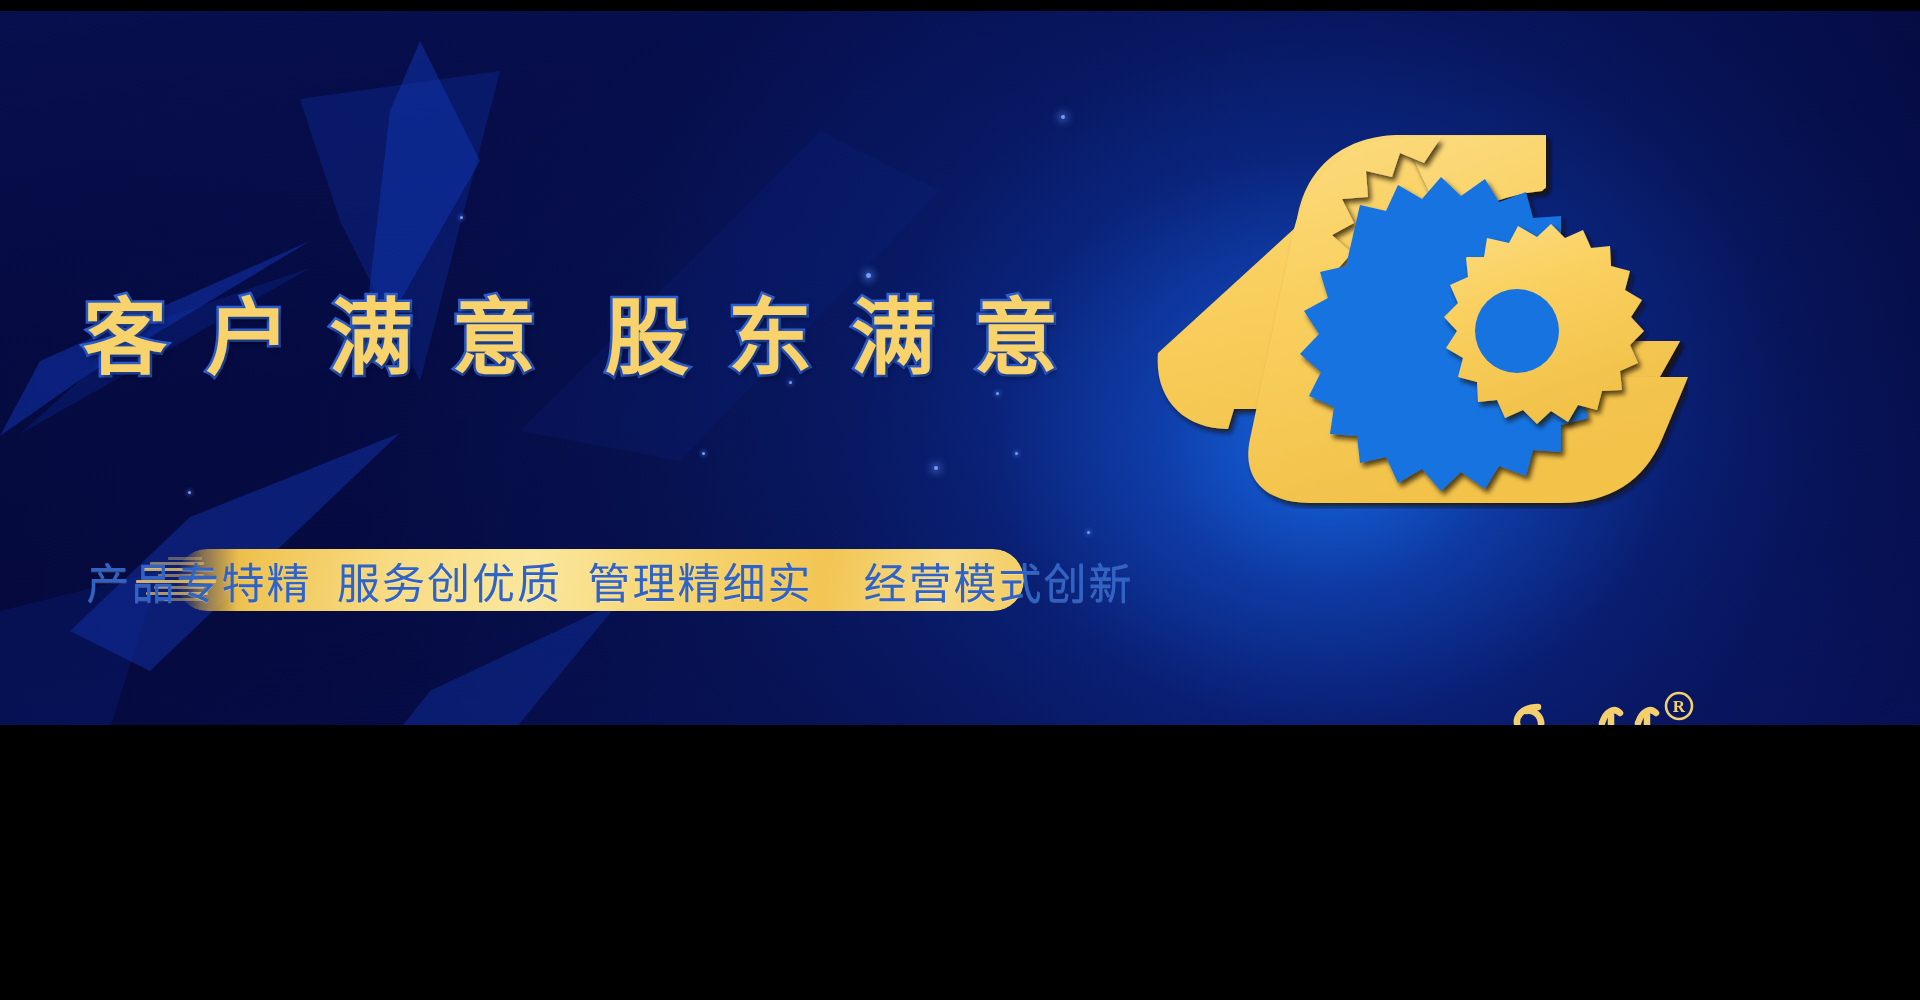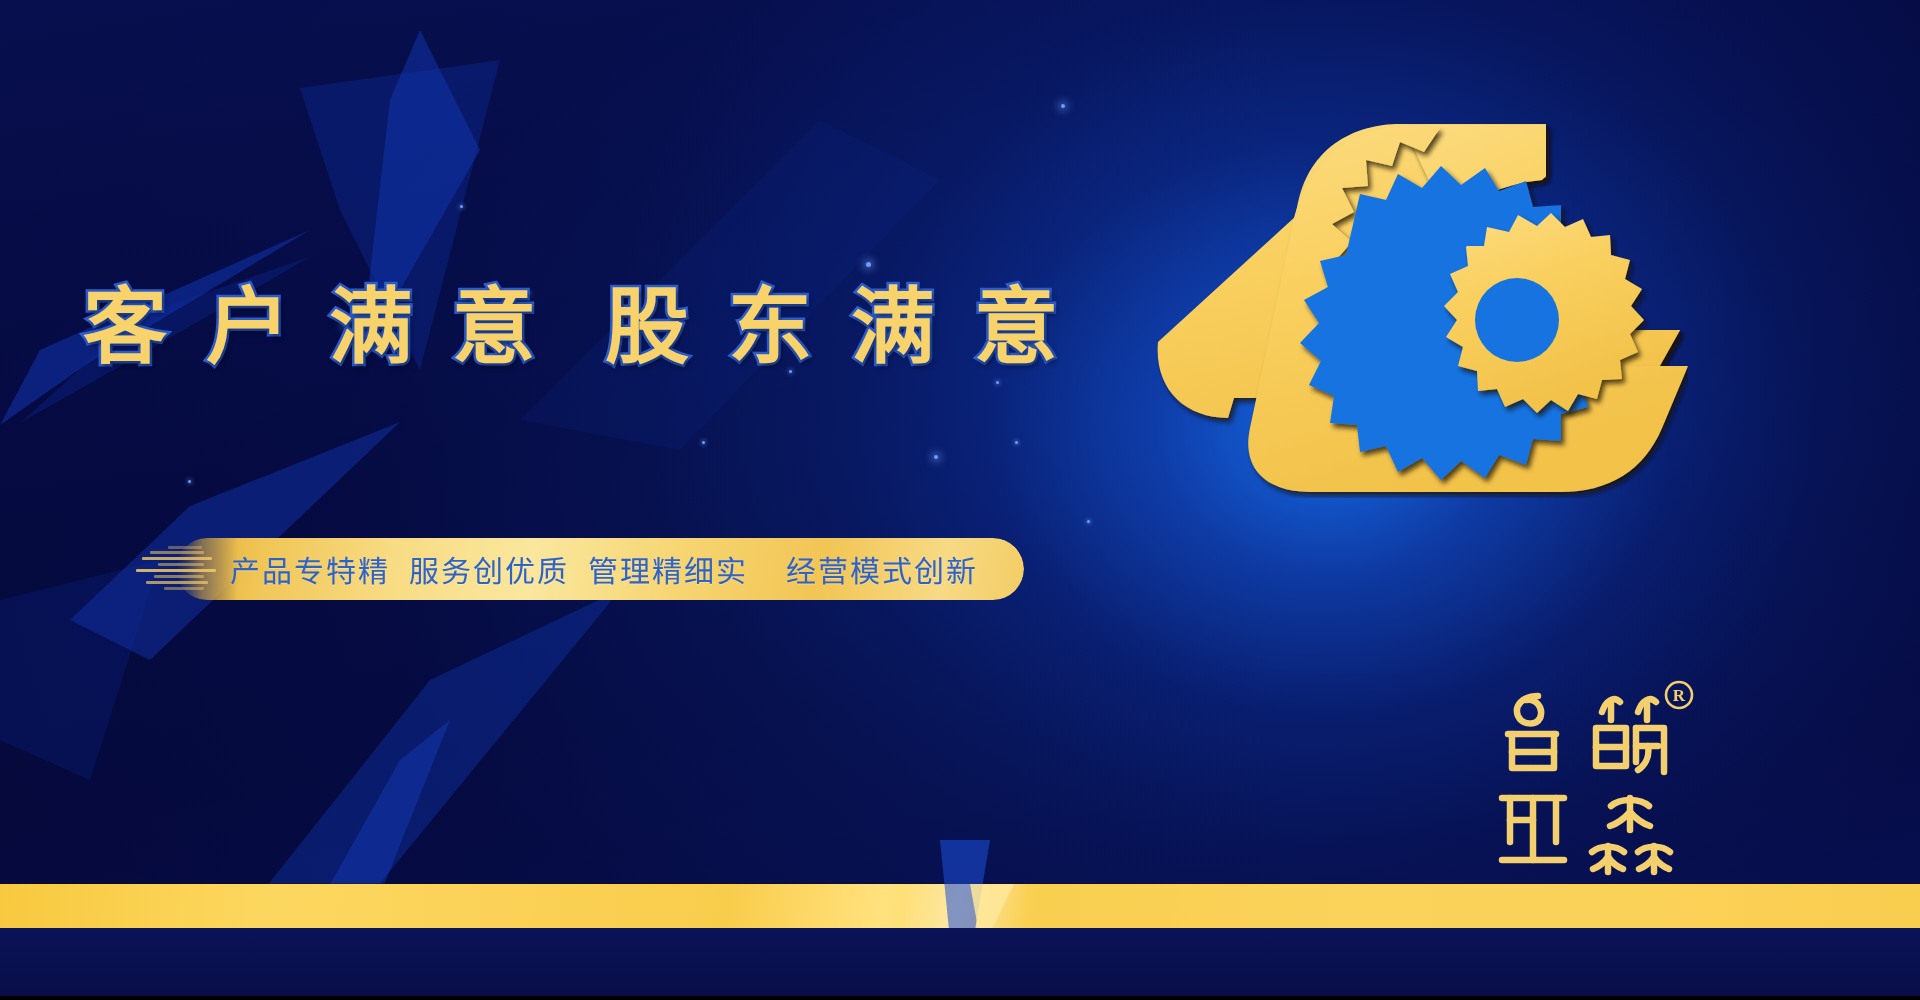--- a/index.html
+++ b/index.html
@@ -4,28 +4,29 @@
 <title>企业文化宣传横幅</title>
 <style>
   html, body {
     margin: 0;
     padding: 0;
     background: #000;
   }
   #stage {
     position: relative;
     width: 1920px;
-    height: 996px;
+    height: 714px;
     overflow: hidden;
     font-family: "Liberation Serif", "DejaVu Serif", serif;
     background:
       radial-gradient(ellipse 620px 520px at 1330px 430px, rgba(22,110,235,0.90) 0%, rgba(18,78,200,0.55) 28%, rgba(12,45,150,0.22) 55%, rgba(8,20,90,0.0) 78%),
       radial-gradient(ellipse 900px 700px at 1340px 330px, rgba(16,70,190,0.55) 0%, rgba(10,40,140,0.25) 48%, rgba(5,12,72,0.0) 80%),
       radial-gradient(ellipse 1500px 1100px at 1180px 480px, rgba(14,52,160,0.42) 0%, rgba(7,22,100,0.12) 55%, rgba(4,8,55,0.0) 85%),
       linear-gradient(170deg, #070f4e 0%, #060c46 18%, #050a3e 40%, #05093c 62%, #060b44 82%, #080f52 100%);
+    margin-top: 11px;
   }
 
   
   .poly {
     position: absolute;
     pointer-events: none;
   }
   .poly svg { display:block; }
 
   .star {
@@ -91,27 +92,27 @@
   }
   
   .streak {
     position:absolute;
     height:3px;
     background:#f2cb63;
     border-radius:1px;
   }
   #pill-text {
     position: absolute;
-    left: 4px; top: 0;
+    left: 10px; top: 0;
     width: 848px;
     height: 62px;
     display: flex;
     align-items: center;
     justify-content: center;
-    font-size: 30px;
+    font-size: 43px;
     letter-spacing: 2px;
     color: #2f63c6;
     font-weight: 500;
     white-space: pre;
     font-family: "Liberation Serif","DejaVu Serif",serif;
     text-shadow: 0 1px 0 rgba(255,255,255,0.25);
   }
 
   
   #logo-mark {

